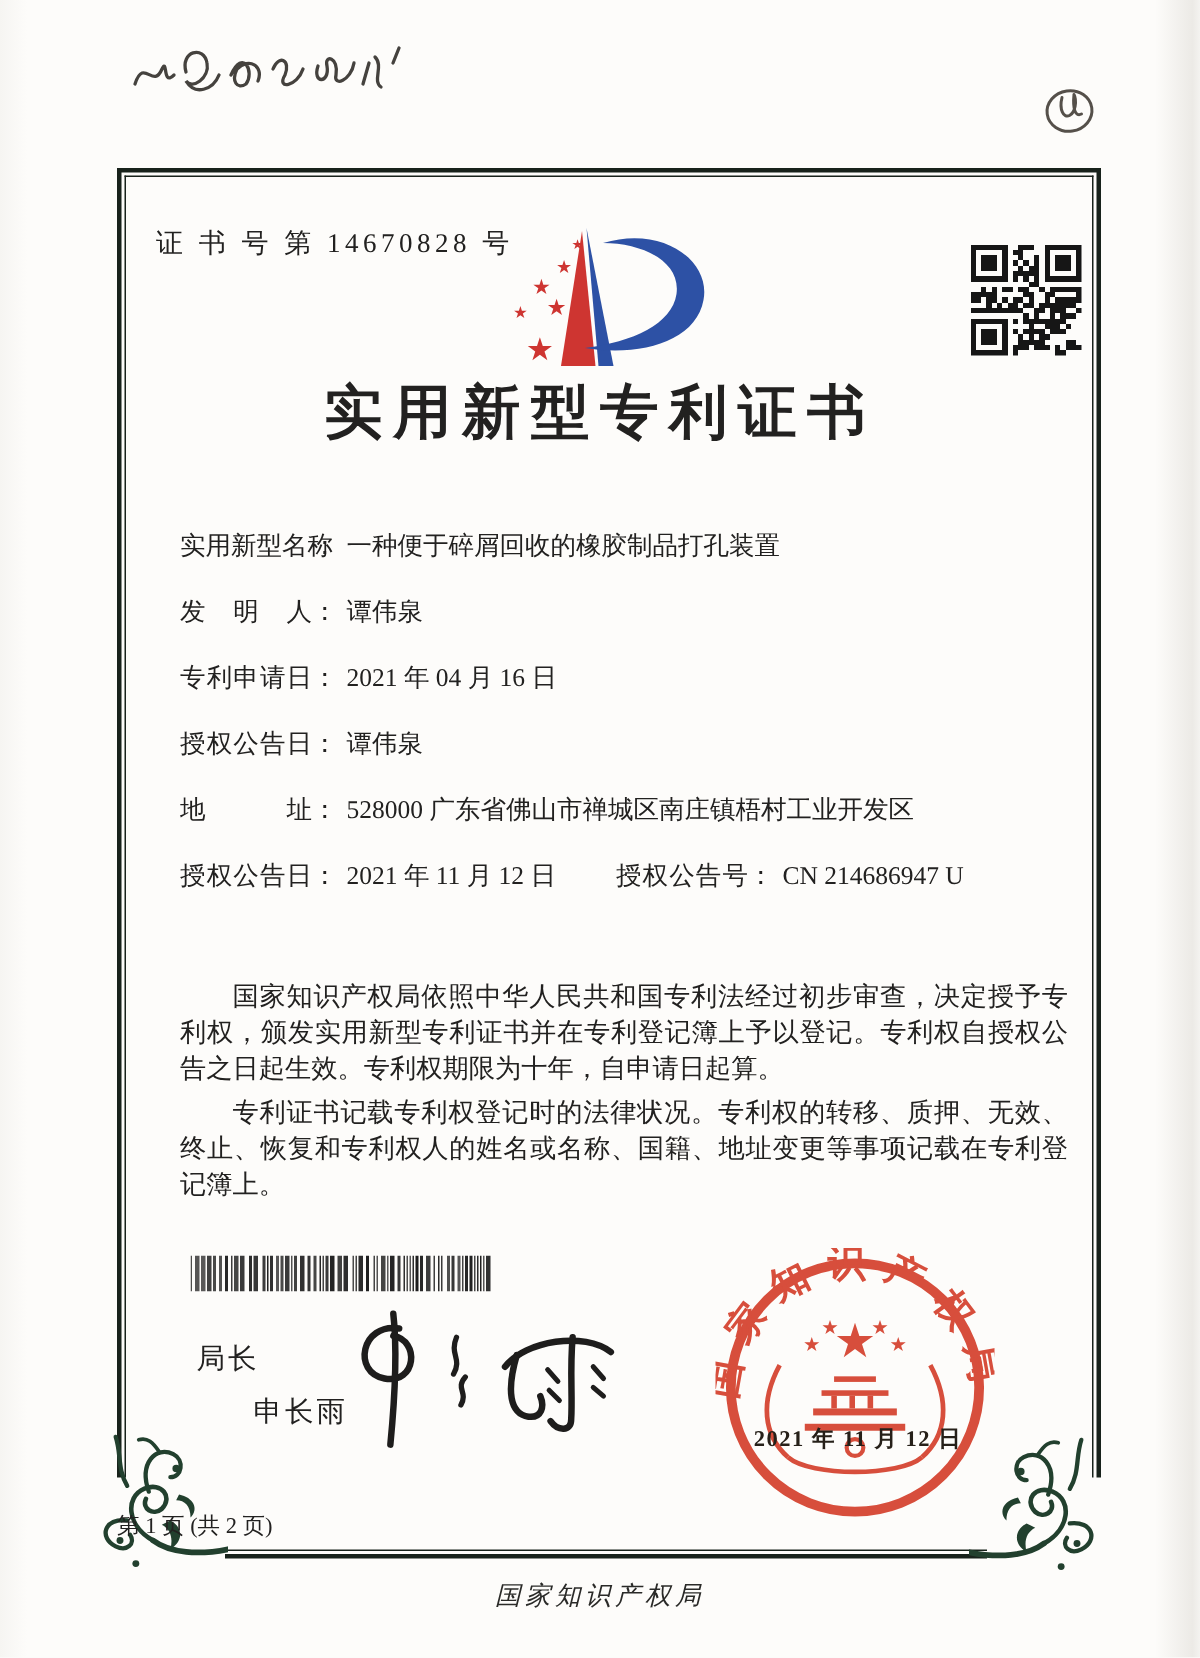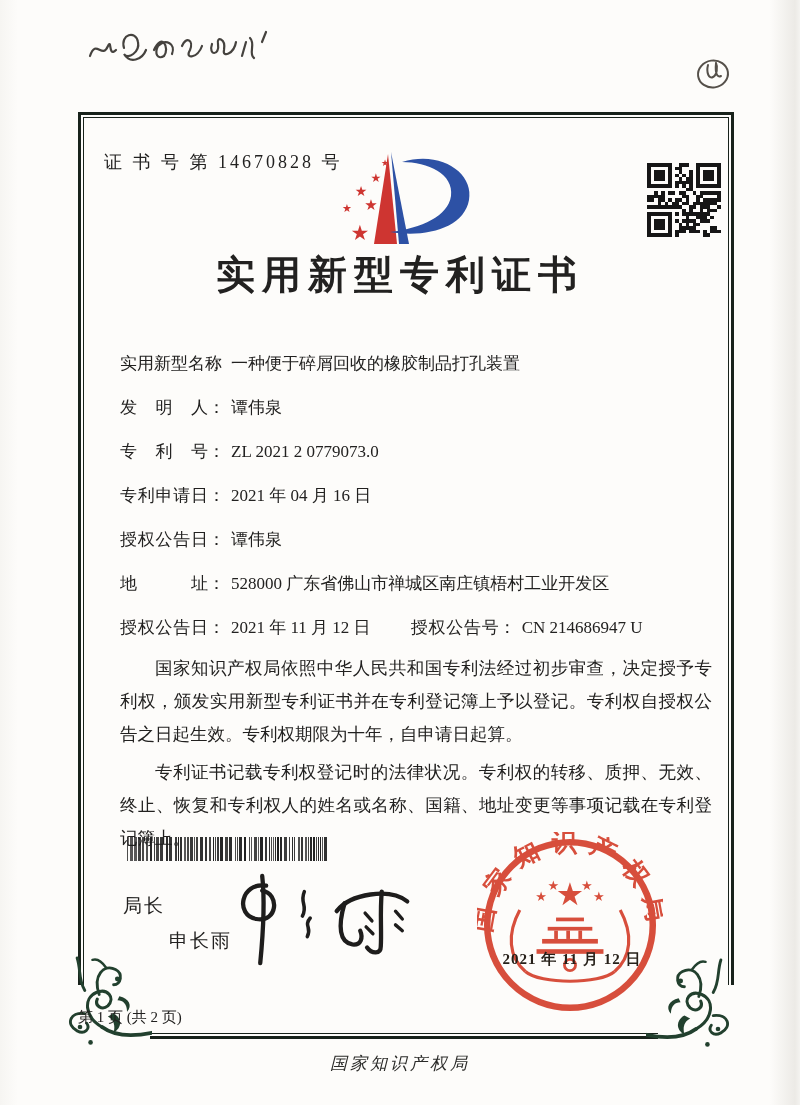--- a/index.html
+++ b/index.html
@@ -53,26 +53,26 @@
     font-size:39px;font-weight:700;letter-spacing:7px;
   }
   
   .fields{position:absolute;left:120px;top:352px;width:594px;font-size:17px;}
   .field-row{margin-bottom:20px;line-height:24px;white-space:nowrap;}
   .f-label{display:inline-block;width:88px;text-align:justify;text-align-last:justify;vertical-align:top;}
   .f-colon{display:inline-block;vertical-align:top;}
   .f-value{display:inline-block;vertical-align:top;padding-left:6px;}
   .pair2{margin-left:40px;margin-top:41px;}
   
-  .body-text{position:absolute;left:120px;top:652px;width:592px;font-size:17.5px;line-height:33px;text-align:justify;}
+  .body-text{position:absolute;left:120px;top:652px;width:592px;font-size:17.5px;line-height:24px;text-align:justify;}
   .body-text p{text-indent:2em;margin-bottom:5px;}
   
   .barcode{position:absolute;left:127px;top:837px;width:204px;height:24px;}
   
-  .director-label{position:absolute;left:123px;top:893px;font-size:19px;letter-spacing:2px;}
+  .director-label{position:absolute;left:131px;top:893px;font-size:19px;letter-spacing:2px;}
   .director-name{position:absolute;left:125px;top:928px;font-size:19px;letter-spacing:2px;margin-left:44px;}
   .signature{position:absolute;left:212px;top:870px;width:218px;height:98px;}
   
   .seal{position:absolute;left:477px;top:832px;width:186px;height:186px;mix-blend-mode:multiply;opacity:.92;}
   .seal-date{
     position:absolute;left:490px;top:950px;width:164px;text-align:center;
     font-size:15px;font-weight:600;color:#262019;letter-spacing:1px;z-index:5;
   }
   
   .page-indicator{position:absolute;left:78px;top:1008px;width:656px;text-align:left;font-size:15px;}
@@ -403,23 +403,20 @@
   <div class="title">实用新型专利证书</div>
 
   <div class="fields">
     <div class="field-row">
       <span class="f-label">实用新型名称</span><span class="f-colon">：</span><span class="f-value">一种便于碎屑回收的橡胶制品打孔装置</span>
     </div>
     <div class="field-row">
       <span class="f-label">发明人</span><span class="f-colon">：</span><span class="f-value">谭伟泉</span>
     </div>
     <div class="field-row">
-      <span class="f-label">专利号</span><span class="f-colon">：</span><span class="f-value">ZL 2021 2 0779073.0</span>
-    </div>
-    <div class="field-row">
       <span class="f-label">专利申请日</span><span class="f-colon">：</span><span class="f-value">2021 年 04 月 16 日</span>
     </div>
     <div class="field-row">
       <span class="f-label">授权公告日</span><span class="f-colon">：</span><span class="f-value">谭伟泉</span>
     </div>
     <div class="field-row">
       <span class="f-label">地址</span><span class="f-colon">：</span><span class="f-value">528000 广东省佛山市禅城区南庄镇梧村工业开发区</span>
     </div>
     <div class="field-row">
       <span class="f-label">授权公告日</span><span class="f-colon">：</span><span class="f-value">2021 年 11 月 12 日</span><span class="pair2"><span class="f-label">授权公告号</span><span class="f-colon">：</span><span class="f-value">CN 214686947 U</span></span>

